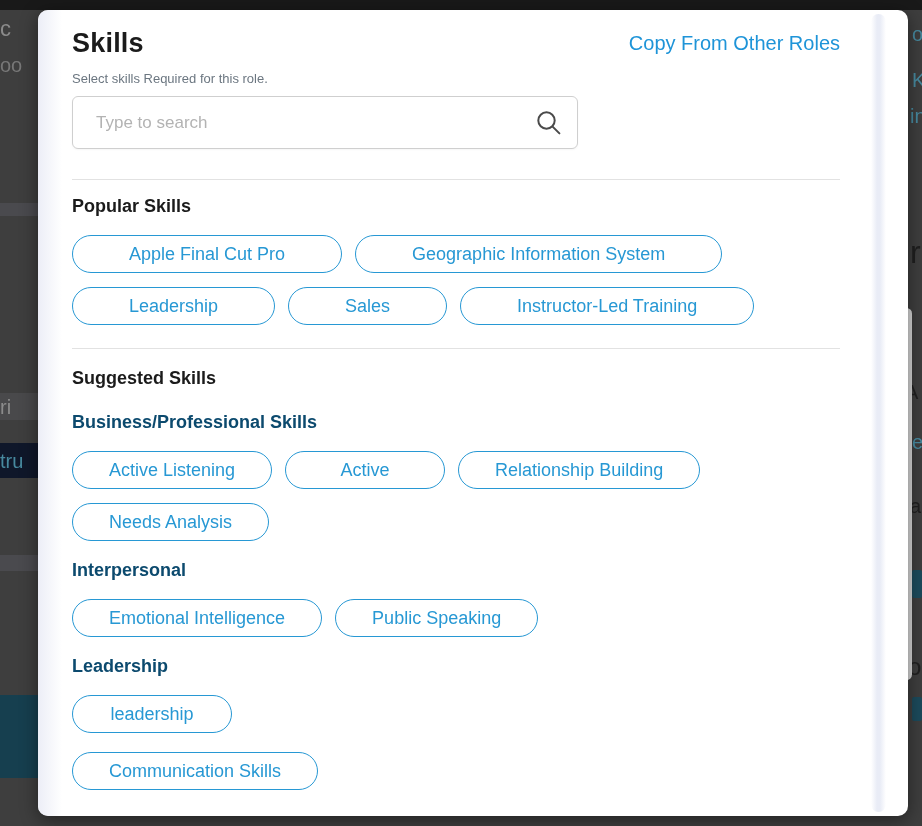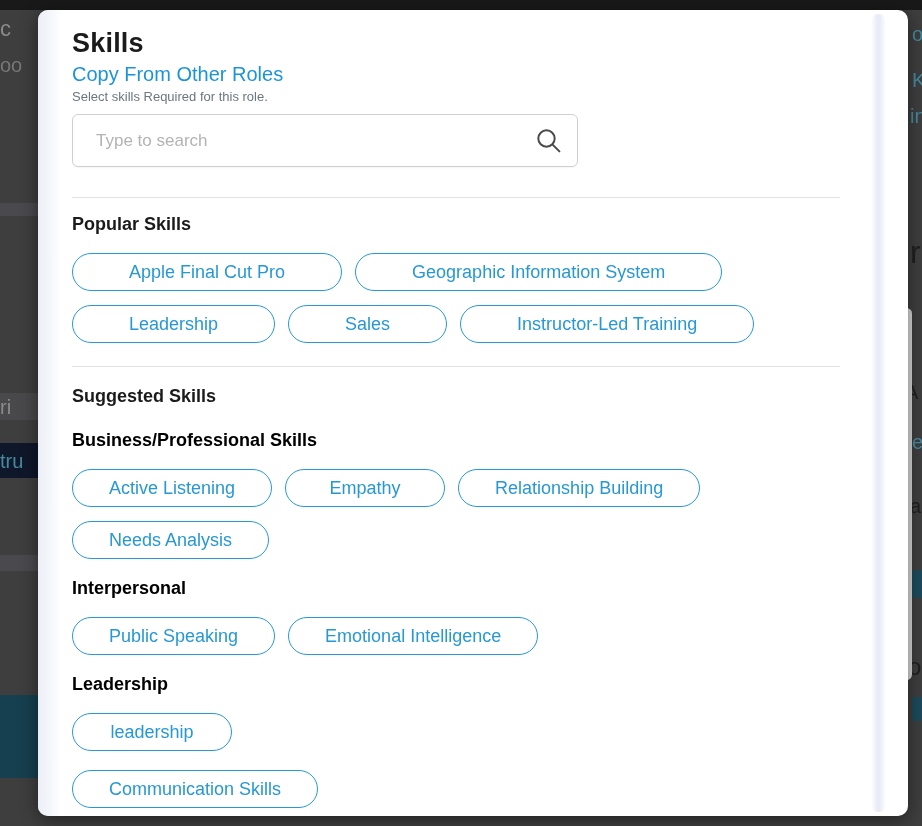--- a/index.html
+++ b/index.html
@@ -20,38 +20,38 @@
   .modal { position:absolute; left:38px; top:10px; width:870px; height:806px;
     background:#ffffff; border-radius:10px; overflow:hidden;
     box-shadow:0 4px 18px rgba(0,0,0,.45); }
   .modal::before { content:""; position:absolute; left:0; top:0; bottom:0; width:24px;
     background:linear-gradient(to right,#eceef7,rgba(255,255,255,0)); pointer-events:none; }
   .modal-scrollbar { position:absolute; right:22px; top:4px; bottom:4px; width:15px;
     border-radius:8px;
     background:linear-gradient(to right,rgba(236,239,248,0),#e9ecf6 40%,#e9ecf6 60%,rgba(236,239,248,0)); }
   .modal-body { position:relative; padding:18px 68px 20px 34px; height:100%; }
 
-  .header-row { display:flex; justify-content:space-between; align-items:flex-start; margin-bottom:3px;flex-direction:column; }
+  .header-row { display:flex; justify-content:space-between; align-items:flex-start; margin-bottom:12px; }
   .title { font-size:27px; font-weight:bold; color:#1b1b1b; letter-spacing:.2px; }
   .copy-link { font-size:20px; color:#1e94d8; cursor:pointer; text-decoration:none; margin-top:4px; }
   .subtitle { font-size:13px; color:#6b7680; margin-bottom:10px; }
 
   .search-wrap { position:relative; width:506px; margin-bottom:30px; }
   .search-input { width:100%; height:53px; border:1px solid #cfcfcf; border-radius:6px;
     font-size:17px; padding:0 48px 0 23px; color:#333; outline:none;
     box-shadow:0 1px 2px rgba(0,0,0,.04); font-family:"Liberation Sans",sans-serif; }
   .search-input::placeholder { color:#b3b3b3; }
   .search-icon { position:absolute; right:16px; top:13px; width:27px; height:27px; }
 
   .divider { border:none; border-top:1px solid #e2e2e2; margin:0 0 16px 0; }
   .divider.second { margin-bottom:19px; }
 
   .section-heading { font-size:18px; font-weight:bold; color:#1b1b1b; margin-bottom:18px; }
   .section-heading.suggested { margin-bottom:23px; }
-  .group-label { font-size:18px; font-weight:bold; color:#000000; margin-bottom:18px; }
+  .group-label { font-size:18px; font-weight:bold; color:#0c4a6e; margin-bottom:18px; }
 
   .pills { display:flex; flex-wrap:wrap; gap:14px 13px; margin-bottom:23px; }
   .pills.group-pills { margin-bottom:19px; }
   .pills.last-group { margin-top:7px; margin-bottom:0; }
   .pill { display:inline-flex; align-items:center; justify-content:center;
     height:38px; border:1.5px solid #2798d4; border-radius:19px;
     color:#2798d4; font-size:18px; background:#fff; cursor:pointer; white-space:nowrap; }
   .pill.popular { padding:16px 56px; min-width:150px; }
   .pill.suggested { padding:0 36px; min-width:160px; }
 </style>
@@ -120,32 +120,32 @@
 
     <hr class="divider second">
 
     <div class="section-heading suggested">Suggested Skills</div>
 
     <div>
       <div class="group-label">Business/Professional Skills</div>
       <div class="pills group-pills">
 
       <button class="pill suggested">Active Listening</button>
-          <button class="pill suggested">Empathy</button>
+          <button class="pill suggested">Active</button>
           <button class="pill suggested">Relationship Building</button>
           <button class="pill suggested">Needs Analysis</button>
         </div>
     </div>
 
     <div>
       <div class="group-label">Interpersonal</div>
       <div class="pills group-pills">
 
-      <button class="pill suggested">Public Speaking</button>
-          <button class="pill suggested">Emotional Intelligence</button>
+      <button class="pill suggested">Emotional Intelligence</button>
+          <button class="pill suggested">Public Speaking</button>
         </div>
     </div>
 
     <div>
       <div class="group-label">Leadership</div>
       <div class="pills group-pills">
 
       <button class="pill suggested">leadership</button>
         </div>
     </div>

